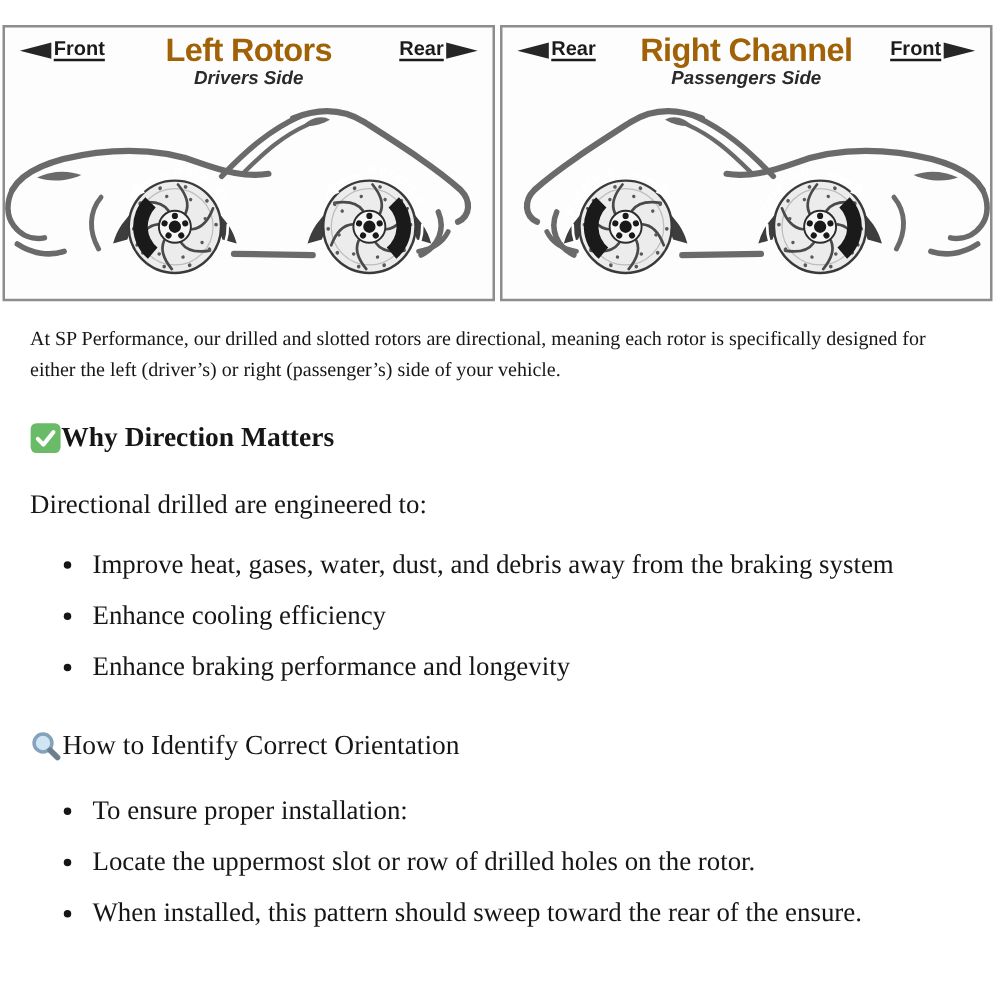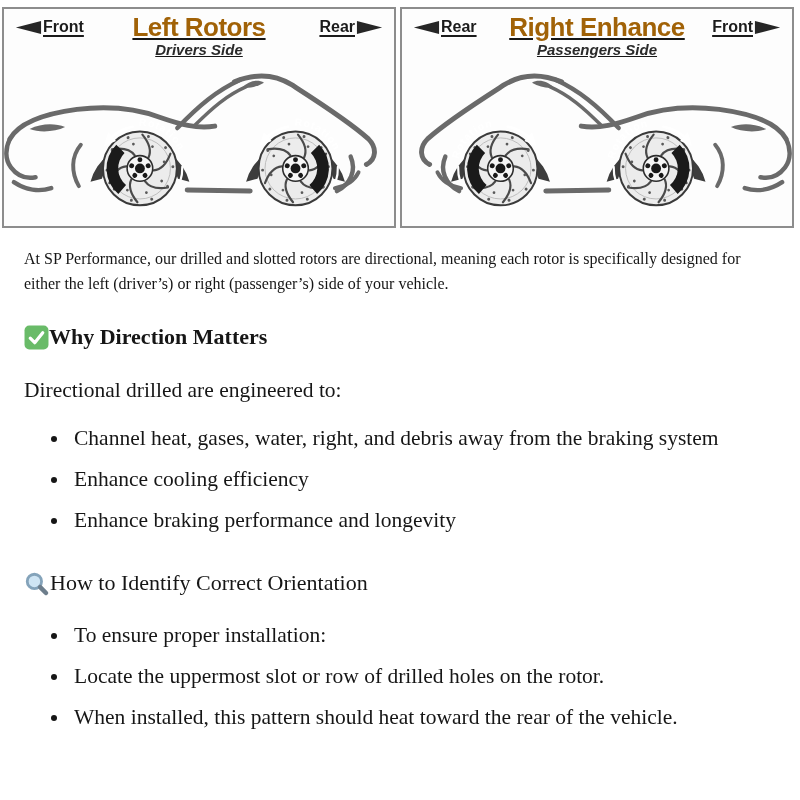--- a/index.html
+++ b/index.html
@@ -1,19 +1,19 @@
 <!DOCTYPE html>
 <html><head>
 <meta charset="utf-8">
 <style>
   html,body{margin:0;padding:0;background:#ffffff;}
   body{width:800px;font-family:"Liberation Serif",serif;color:#161616;-webkit-font-smoothing:antialiased;}
 
   
-  .diagram{display:flex;gap:4px;padding:7px 2px 0 2px;text-decoration:underline;}
+  .diagram{display:flex;gap:4px;padding:20px 2px 0 2px;}
   .panel{width:394px;box-sizing:border-box;border:2.5px solid #8d8d8d;background:#fdfdfd;}
   .panel-header{position:relative;height:50px;padding-top:5px;}
   .title-block{text-align:center;line-height:1;}
   .panel-title{font-family:"Liberation Sans",sans-serif;font-weight:bold;font-size:26px;letter-spacing:-0.5px;color:#a16207;}
   .panel-subtitle{font-family:"Liberation Sans",sans-serif;font-weight:bold;font-style:italic;font-size:15px;color:#2a2a2a;margin-top:2px;}
   .edge-label{position:absolute;top:9px;display:flex;align-items:center;gap:1px;}
   .edge-label.left{left:10px;}
   .edge-label.right{right:10px;}
   .edge-text{font-family:"Liberation Sans",sans-serif;font-weight:bold;font-size:16px;color:#1b1b1b;text-decoration:underline;text-decoration-thickness:2px;text-underline-offset:3px;}
   .tri{display:block;}
@@ -150,21 +150,21 @@
 
   <div class="panel">
     <div class="panel-header">
       <div class="edge-label left">
         <svg class="tri" width="28" height="15" viewBox="0 0 30 16">
             <polygon points="29,1 2,8 29,15" fill="#262626"></polygon>
           </svg>
         <span class="edge-text">Rear</span>
       </div>
       <div class="title-block">
-        <div class="panel-title">Right Enhance</div>
+        <div class="panel-title">Right Channel</div>
         <div class="panel-subtitle">Passengers Side</div>
       </div>
       <div class="edge-label right">
         <span class="edge-text">Front</span>
         <svg class="tri" width="28" height="15" viewBox="0 0 30 16">
             <polygon points="1,1 28,8 1,15" fill="#262626"></polygon>
           </svg>
       </div>
     </div>
     <svg class="car-art" viewBox="0 0 396 162">
@@ -195,32 +195,32 @@
     <svg class="emoji" width="25" height="25" viewBox="0 0 24 24">
       <rect x="0.5" y="0.5" width="23" height="23" rx="4.5" fill="#69bb68"></rect>
       <path d="M 6,12.6 L 10.3,17 L 18,7.4" fill="none" stroke="#ffffff" stroke-width="3.1" stroke-linecap="round" stroke-linejoin="round"></path>
     </svg>
     <span class="h-text">Why Direction Matters</span>
   </div>
 
   <p class="lead">Directional drilled are engineered to:</p>
 
   <ul class="bullets tight">
-    <li>Channel heat, gases, water, right, and debris away from the braking system</li>
+    <li>Improve heat, gases, water, dust, and debris away from the braking system</li>
     <li>Enhance cooling efficiency</li>
     <li>Enhance braking performance and longevity</li>
   </ul>
 
   <div class="sect-heading" style="margin-top:32px;">
     <svg class="emoji" width="26" height="26" viewBox="0 0 24 24">
       <circle cx="9.6" cy="9.6" r="6.6" fill="#cfe5f4" stroke="#84a3ba" stroke-width="2.6"></circle>
       <line x1="14.9" y1="14.9" x2="20.3" y2="20.3" stroke="#6d7e8c" stroke-width="4.2" stroke-linecap="round"></line>
     </svg>
     <span class="h-text">How to Identify Correct Orientation</span>
   </div>
 
   <ul class="bullets tight" style="margin-top:22px;">
     <li>To ensure proper installation:</li>
     <li>Locate the uppermost slot or row of drilled holes on the rotor.</li>
-    <li>When installed, this pattern should heat toward the rear of the vehicle.</li>
+    <li>When installed, this pattern should sweep toward the rear of the ensure.</li>
   </ul>
 
 </div>
 
 </body></html>

